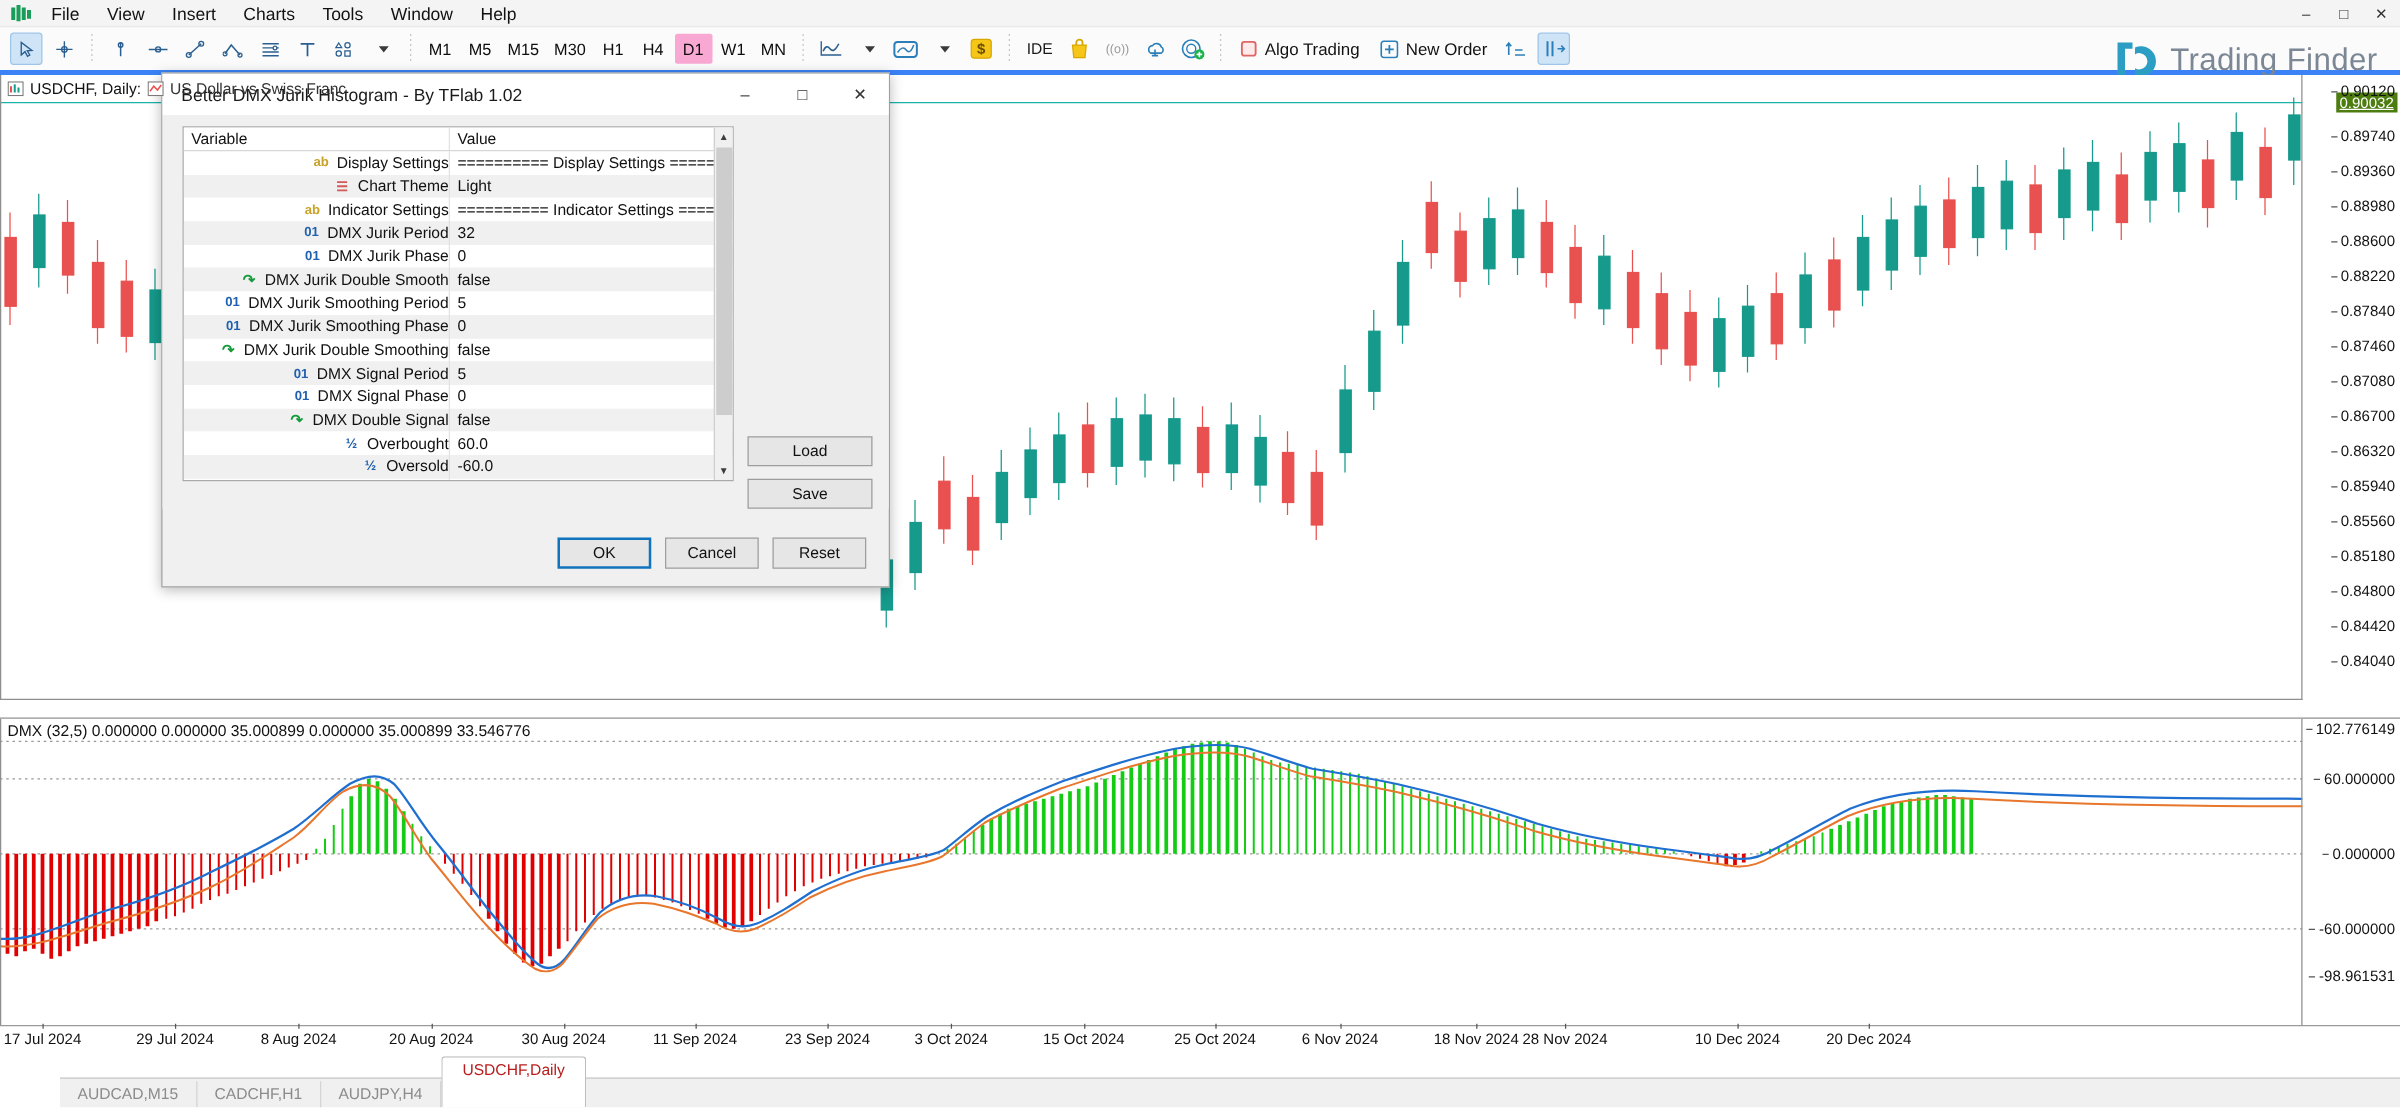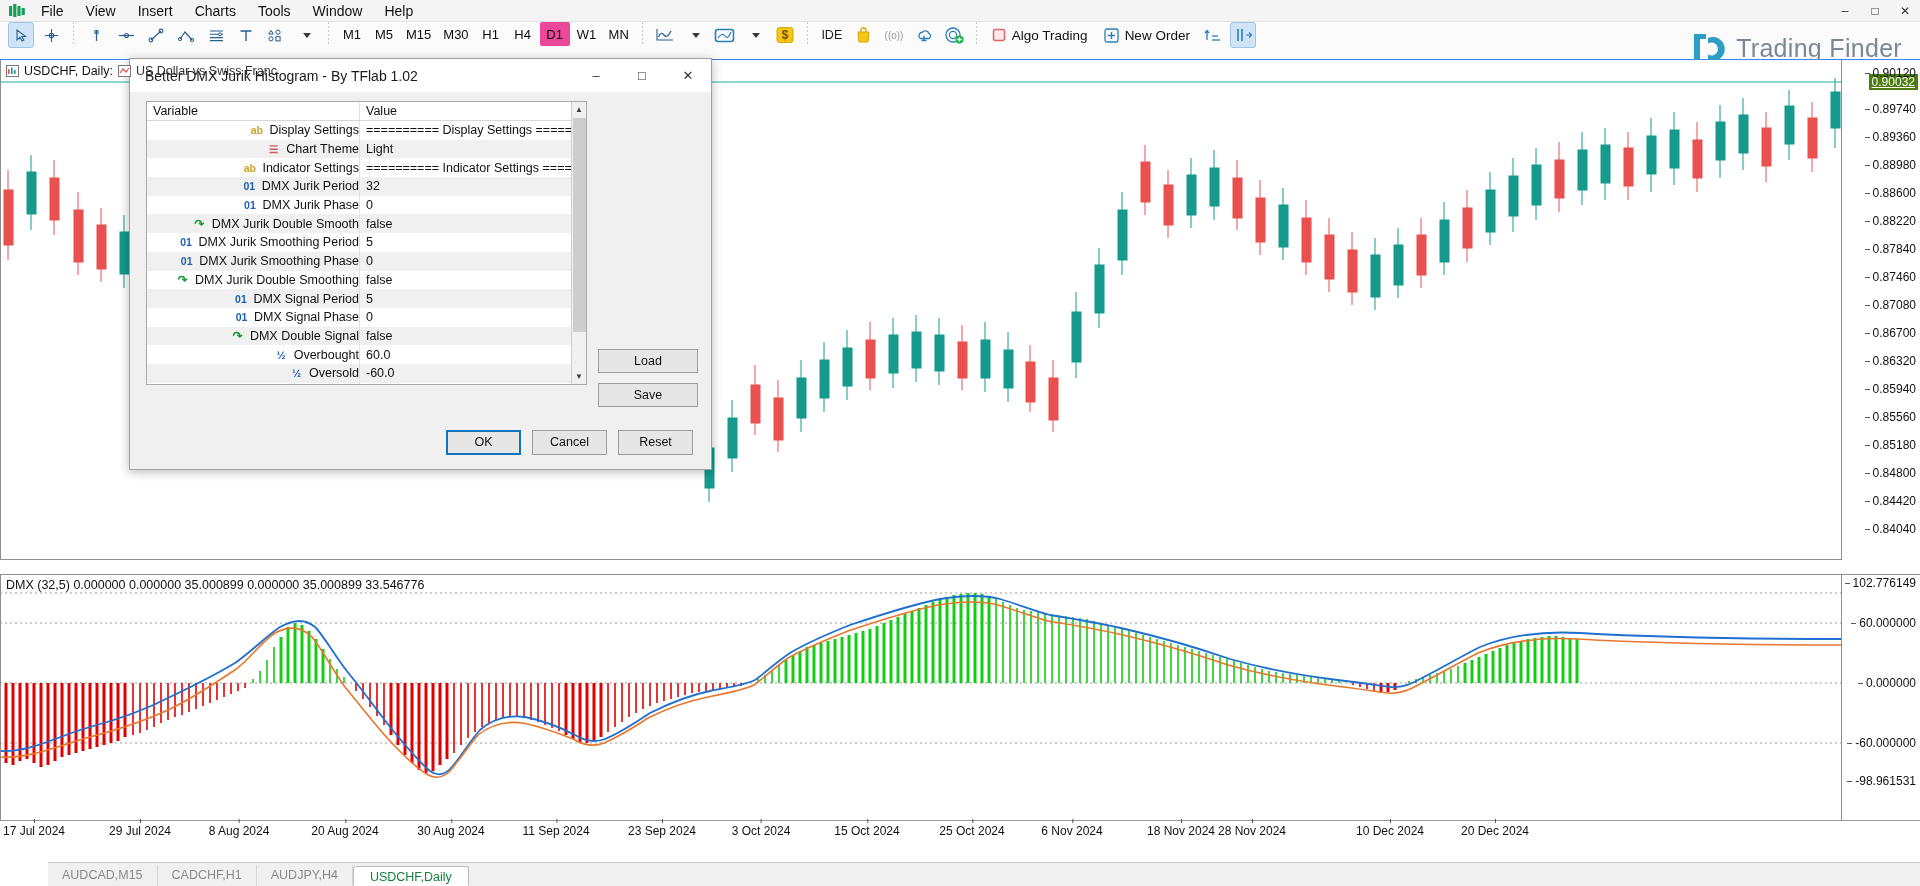--- a/index.html
+++ b/index.html
@@ -19,35 +19,35 @@
   .mt-logo { width:26px; display:flex; align-items:center; justify-content:center;
      margin-left:4px; }
   .menu-item { padding:0 11px; line-height:22px; cursor:default; }
   .win-ctrl { position:absolute; right:0; top:0; height:22px; display:flex; }
   .win-ctrl div { width:30px; display:flex; align-items:center; justify-content:center;
      font-size:12px; color:#333; }
 
   
   .toolbar {
     position:absolute; top:22px; left:0; width:1920px; height:38px;
-    background:#fbfbfb; border-bottom:1px solid #3b82f6;
-    display:flex; padding-left:6px;
+    background:#fbfbfb; border-bottom:4px solid #3b82f6;
+    display:flex; align-items:center; padding-left:6px;
   }
   .tb-btn {
     min-width:26px; height:26px; margin:0 2px; border-radius:3px;
     display:flex; align-items:center; justify-content:center;
     font-size:12px; color:#29557a; cursor:default;
   }
   .tb-btn.active { background:#cfe4f7; border:1px solid #9ec5e8; }
   .tb-sep { width:1px; height:24px; margin:0 7px;
      background:repeating-linear-gradient(#c6c6c6 0 2px, transparent 2px 4px); }
   .tf-btn { min-width:30px; height:24px; padding:0 5px; margin:0 1px; border-radius:2px;
     display:flex; align-items:center; justify-content:center;
     font-size:13px; color:#0d0d0d; cursor:default; }
-  .tf-btn.active { background:#ec4899; }
+  .tf-btn.active { background:#f9a8d4; }
   .tb-text { display:flex; align-items:center; height:26px; padding:0 8px;
      font-size:13.5px; color:#111; gap:6px; cursor:default; border-radius:3px; }
   .caret { width:0;height:0;border-left:4px solid transparent;border-right:4px solid transparent;
      border-top:5px solid #3a3a3a; margin-left:2px; }
 
   .brand { position:absolute; right:18px; top:8px; display:flex; align-items:center; gap:10px; }
   .brand-name { font-size:25px; color:#7b8794; letter-spacing:.3px; }
 
   
   .chart-wrap { position:absolute; top:60px; left:0; width:1920px; height:790px; background:#fff; }
@@ -69,22 +69,22 @@
      font-size:12px; color:#111; border-top:1px solid #9a9a9a; }
   .axis-x .xtick { position:absolute; top:3px; transform:translateX(-50%); white-space:nowrap; }
   .axis-x .xtick::before { content:''; position:absolute; left:50%; top:-5px;
      width:1px; height:4px; background:#555; }
 
   
   .bottom-tabs { position:absolute; bottom:0; left:0; width:1920px; height:24px;
     background:#f0f0f0; border-top:1px solid #c8c8c8; display:flex; align-items:flex-end;margin-left:48px; }
   .btab { padding:3px 14px 4px; font-size:12.5px; color:#8b8b8b; cursor:default;
      border-right:1px solid #d4d4d4; }
-  .btab.active { background:#fff; color:#15803d; border:1px solid #bdbdbd;
-     border-bottom:1px solid #fff; border-radius:3px 3px 0 0; padding:3px 16px 1px; }
+  .btab.active { background:#fff; color:#b91c1c; border:1px solid #bdbdbd;
+     border-bottom:1px solid #fff; border-radius:3px 3px 0 0; padding:3px 16px 22px; }
 
   
   .dialog { position:absolute; left:129px; top:58px; width:583px; height:412px;
     background:#f0f0f0; border:1px solid #a0a0a0; box-shadow:0 2px 10px rgba(0,0,0,.28); }
   .dlg-title { height:33px; background:#fff; display:flex; align-items:center;
      padding-left:15px; font-size:14px; color:#1a1a1a; }
   .dlg-ctrl { margin-left:auto; display:flex; height:33px; }
   .dlg-ctrl div { width:46px; display:flex; align-items:center; justify-content:center;
      font-size:13px; color:#333; cursor:default; }
 

